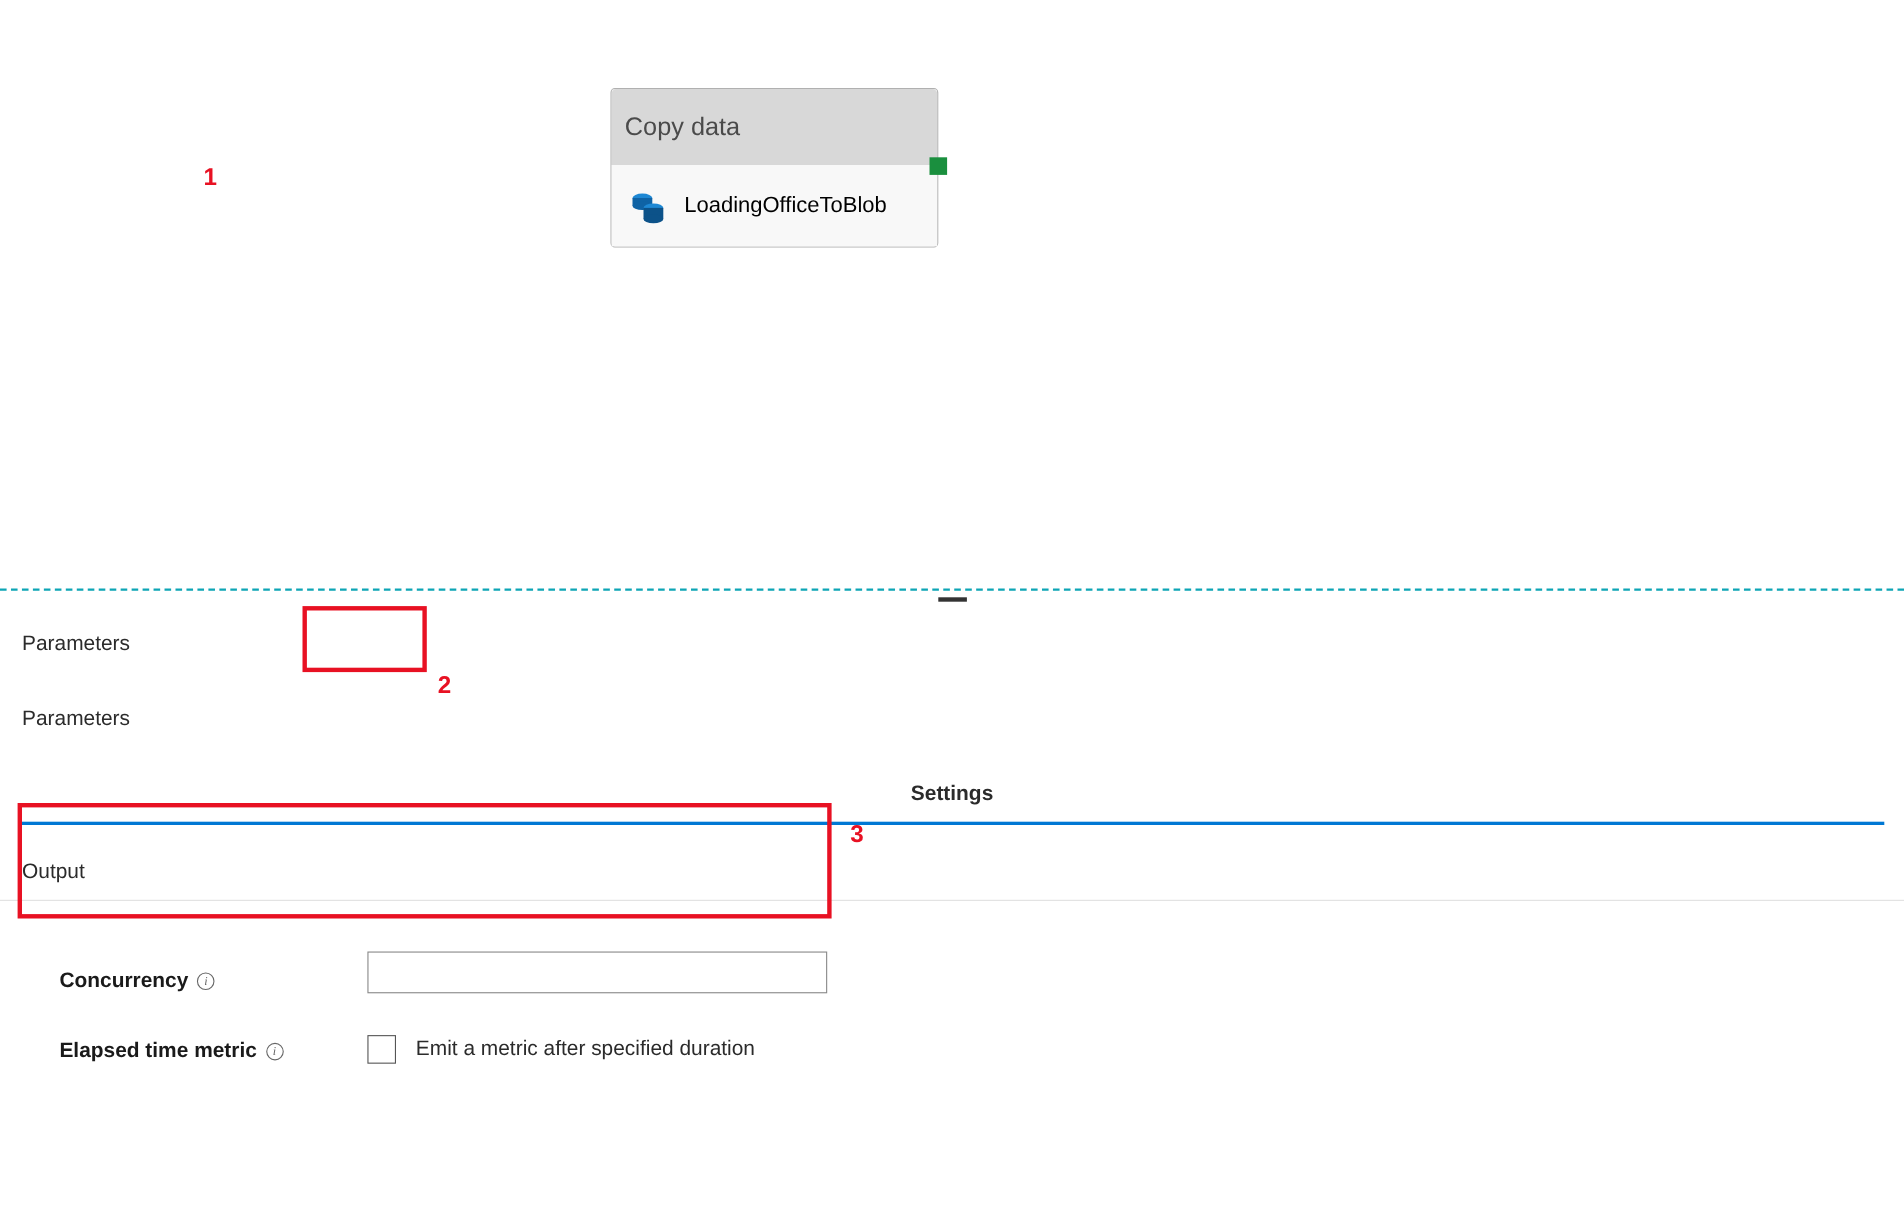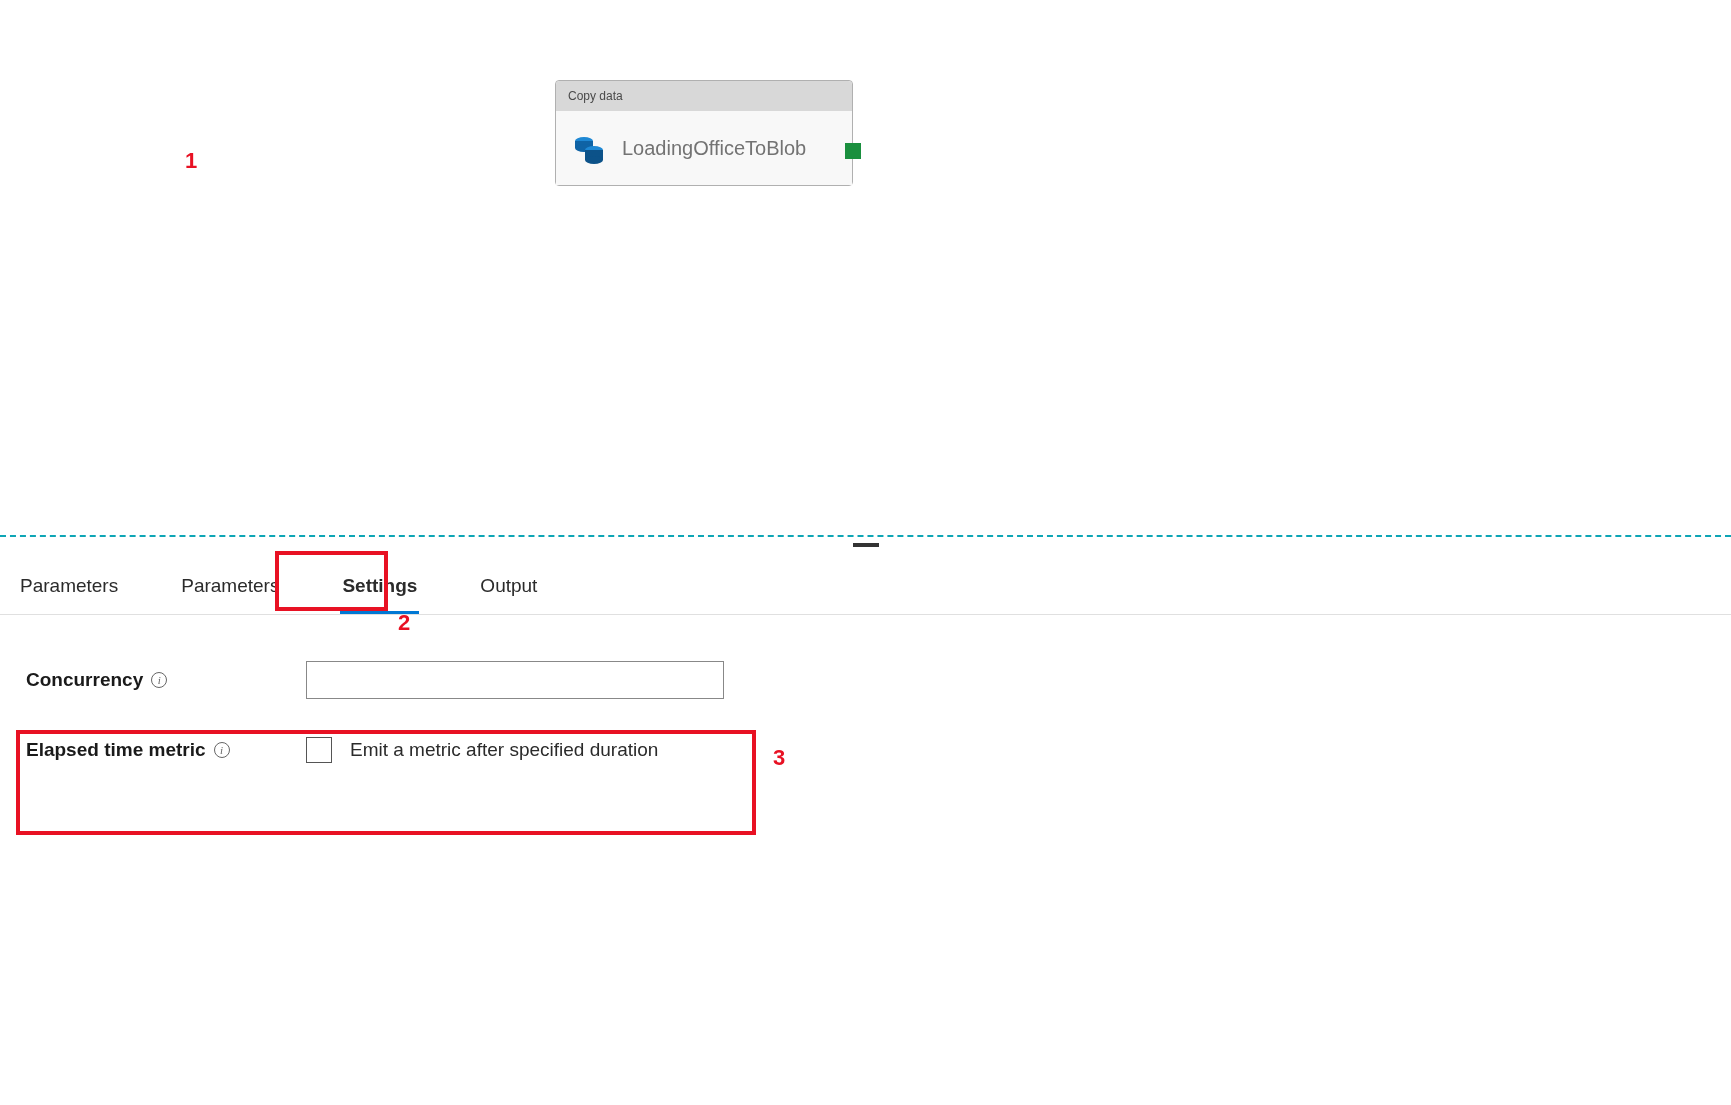--- a/index.html
+++ b/index.html
@@ -24,40 +24,40 @@
       position: absolute;
       left: 555px;
       top: 80px;
       width: 298px;
       border: 1px solid #b0b0b0;
       border-radius: 4px;
       background: #f4f4f4;
     }
     .activity-header {
       background: #d8d8d8;
-      padding: 8px 12px;
-      font-size: 12px;
+      padding: 21px 12px;
+      font-size: 23px;
       color: #4a4a4a;
       border-radius: 4px 4px 0 0;
     }
     .activity-body {
       padding: 18px 14px;
       display: flex;
       align-items: center;
       gap: 14px;
       background: #f8f8f8;
     }
     .activity-icon {
       width: 38px;
       height: 38px;
       flex-shrink: 0;
     }
     .activity-name {
       font-size: 20px;
-      color: #737373;
+      color: #000000;
     }
     .activity-handle {
       position: absolute;
       right: -9px;
       top: 62px;
       width: 16px;
       height: 16px;
       background: #1a8f3e;
     }
     .callout {
@@ -96,23 +96,24 @@
       background: #333;
     }
     .panel-area {
       position: absolute;
       top: 555px;
       left: 0;
       width: 100%;
     }
     .tabs {
       display: flex;
-      gap: 59px;
+      gap: 24px;
       padding: 12px 18px 0 18px;
       border-bottom: 1px solid #e0e0e0;
+      flex-direction: column;
     }
     .tab {
       font-size: 19px;
       color: #2b2b2b;
       padding: 8px 2px 14px 2px;
       cursor: pointer;
     }
     .tab.active {
       font-weight: 600;
       border-bottom: 3px solid #0078d4;
@@ -125,22 +126,23 @@
       width: 113px;
       height: 60px;
       border: 4px solid #e81123;
       pointer-events: none;
     }
     .settings-content {
       padding: 46px 26px;
     }
     .form-row {
       display: flex;
-      align-items: center;
+      align-items: flex-end;
       margin-bottom: 38px;
+      margin-left: 28px;
     }
     .form-label {
       width: 280px;
       font-size: 19px;
       font-weight: 600;
       color: #1a1a1a;
       display: flex;
       align-items: center;
       gap: 8px;
     }

